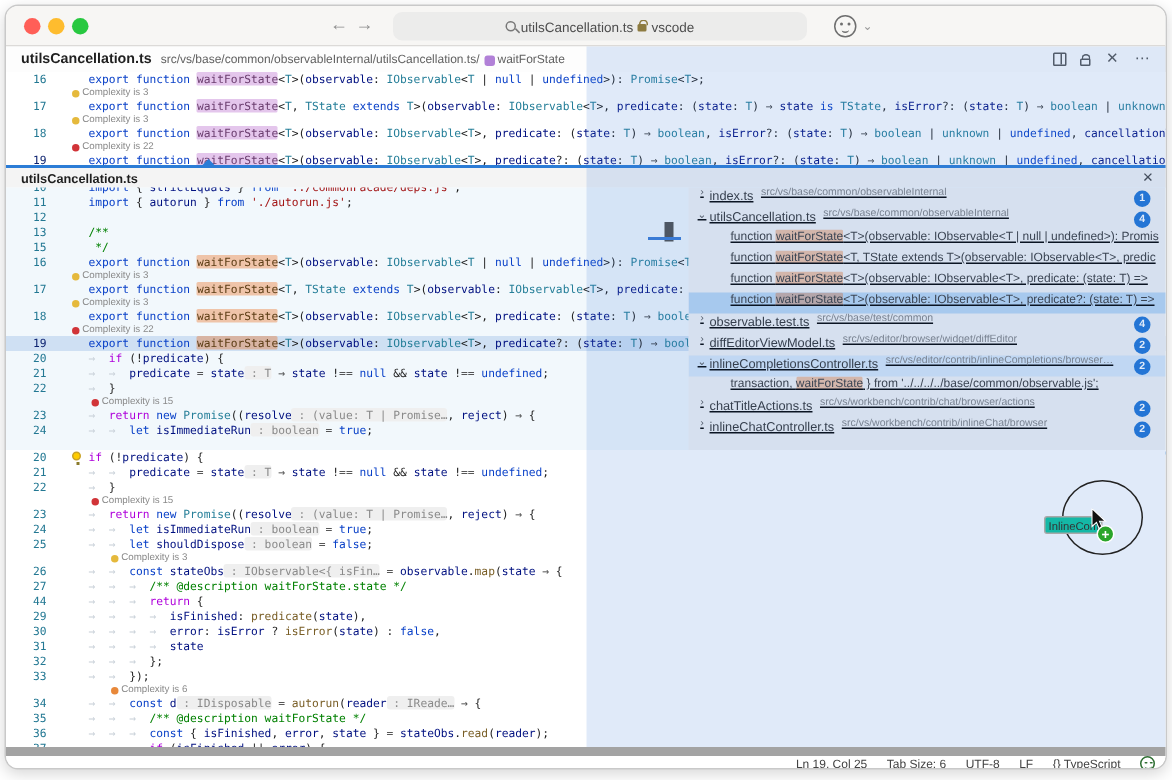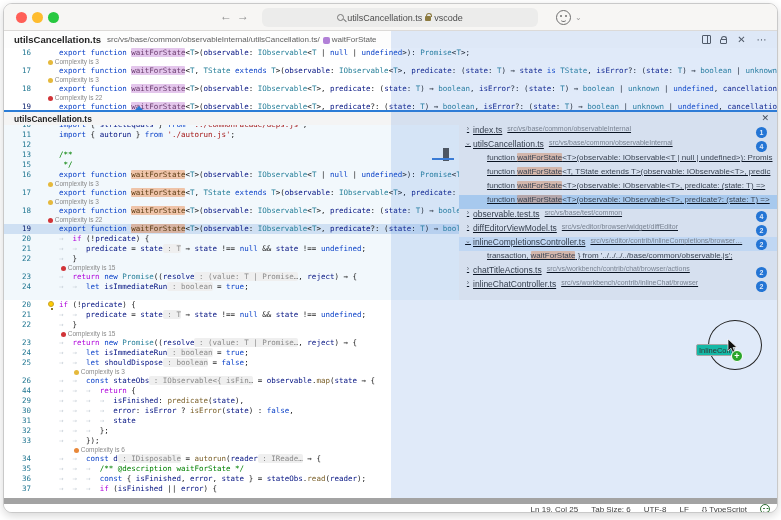--- a/index.html
+++ b/index.html
@@ -245,20 +245,21 @@
     <div class="editor" id="ed-bottom">
         <div class="crow"><span class="ln">20</span><span class="codetxt" style="position: relative;"><span class="bulb" style="left: -11px;"></span><span class="tk-c">if</span><span class="tk-p"> (!</span><span class="tk-v">predicate</span><span class="tk-p">) {</span></span></div>
         <div class="crow"><span class="ln">21</span><span class="codetxt"><span class="tk-w">→  →  </span><span class="tk-v">predicate</span><span class="tk-p"> = </span><span class="tk-v">state</span><span class="tk-h"> : T</span><span class="tk-p"> ⇒ </span><span class="tk-v">state</span><span class="tk-p"> !== </span><span class="tk-k">null</span><span class="tk-p"> &amp;&amp; </span><span class="tk-v">state</span><span class="tk-p"> !== </span><span class="tk-k">undefined</span><span class="tk-p">;</span></span></div>
         <div class="crow"><span class="ln">22</span><span class="codetxt"><span class="tk-w">→  </span><span class="tk-p">}</span></span></div>
         <div class="arow" style="padding-left: 57px;"><span class="dot bad"></span><span class="annot"> Complexity is 15</span></div>
         <div class="crow"><span class="ln">23</span><span class="codetxt"><span class="tk-w">→  </span><span class="tk-c">return</span><span class="tk-k"> new </span><span class="tk-t">Promise</span><span class="tk-p">((</span><span class="tk-v">resolve</span><span class="tk-h"> : (value: T | Promise…</span><span class="tk-p">, </span><span class="tk-v">reject</span><span class="tk-p">) ⇒ {</span></span></div>
         <div class="crow"><span class="ln">24</span><span class="codetxt"><span class="tk-w">→  →  </span><span class="tk-k">let</span><span class="tk-p"> </span><span class="tk-v">isImmediateRun</span><span class="tk-h"> : boolean</span><span class="tk-p"> = </span><span class="tk-k">true</span><span class="tk-p">;</span></span></div>
         <div class="crow"><span class="ln">25</span><span class="codetxt"><span class="tk-w">→  →  </span><span class="tk-k">let</span><span class="tk-p"> </span><span class="tk-v">shouldDispose</span><span class="tk-h"> : boolean</span><span class="tk-p"> = </span><span class="tk-k">false</span><span class="tk-p">;</span></span></div>
         <div class="arow" style="padding-left: 70px;"><span class="dot ok"></span><span class="annot"> Complexity is 3</span></div>
         <div class="crow"><span class="ln">26</span><span class="codetxt"><span class="tk-w">→  →  </span><span class="tk-k">const</span><span class="tk-p"> </span><span class="tk-v">stateObs</span><span class="tk-h"> : IObservable&lt;{ isFin…</span><span class="tk-p"> = </span><span class="tk-v">observable</span><span class="tk-p">.</span><span class="tk-f">map</span><span class="tk-p">(</span><span class="tk-v">state</span><span class="tk-p"> ⇒ {</span></span></div>
+        <div class="crow"><span class="ln">27</span><span class="codetxt"><span class="tk-w">→  →  →  </span><span class="tk-g">/** @description waitForState.state */</span></span></div>
         <div class="crow"><span class="ln">44</span><span class="codetxt"><span class="tk-w">→  →  →  </span><span class="tk-c">return</span><span class="tk-p"> {</span></span></div>
         <div class="crow"><span class="ln">29</span><span class="codetxt"><span class="tk-w">→  →  →  →  </span><span class="tk-v">isFinished</span><span class="tk-p">: </span><span class="tk-f">predicate</span><span class="tk-p">(</span><span class="tk-v">state</span><span class="tk-p">),</span></span></div>
         <div class="crow"><span class="ln">30</span><span class="codetxt"><span class="tk-w">→  →  →  →  </span><span class="tk-v">error</span><span class="tk-p">: </span><span class="tk-v">isError</span><span class="tk-p"> ? </span><span class="tk-f">isError</span><span class="tk-p">(</span><span class="tk-v">state</span><span class="tk-p">) : </span><span class="tk-k">false</span><span class="tk-p">,</span></span></div>
         <div class="crow"><span class="ln">31</span><span class="codetxt"><span class="tk-w">→  →  →  →  </span><span class="tk-v">state</span></span></div>
         <div class="crow"><span class="ln">32</span><span class="codetxt"><span class="tk-w">→  →  →  </span><span class="tk-p">};</span></span></div>
         <div class="crow"><span class="ln">33</span><span class="codetxt"><span class="tk-w">→  →  </span><span class="tk-p">});</span></span></div>
         <div class="arow" style="padding-left: 70px;"><span class="dot mid"></span><span class="annot"> Complexity is 6</span></div>
         <div class="crow"><span class="ln">34</span><span class="codetxt"><span class="tk-w">→  →  </span><span class="tk-k">const</span><span class="tk-p"> </span><span class="tk-v">d</span><span class="tk-h"> : IDisposable</span><span class="tk-p"> = </span><span class="tk-f">autorun</span><span class="tk-p">(</span><span class="tk-v">reader</span><span class="tk-h"> : IReade…</span><span class="tk-p"> ⇒ {</span></span></div>
         <div class="crow"><span class="ln">35</span><span class="codetxt"><span class="tk-w">→  →  →  </span><span class="tk-g">/** @description waitForState */</span></span></div>
         <div class="crow"><span class="ln">36</span><span class="codetxt"><span class="tk-w">→  →  →  </span><span class="tk-k">const</span><span class="tk-p"> { </span><span class="tk-v">isFinished</span><span class="tk-p">, </span><span class="tk-v">error</span><span class="tk-p">, </span><span class="tk-v">state</span><span class="tk-p"> } = </span><span class="tk-v">stateObs</span><span class="tk-p">.</span><span class="tk-f">read</span><span class="tk-p">(</span><span class="tk-v">reader</span><span class="tk-p">);</span></span></div>

